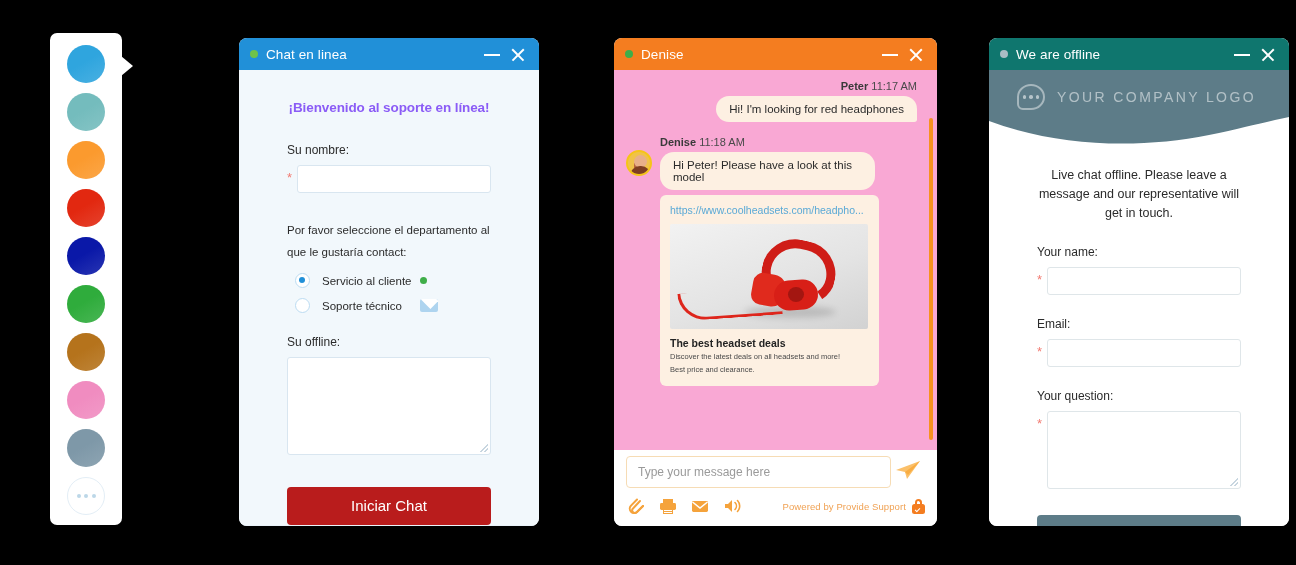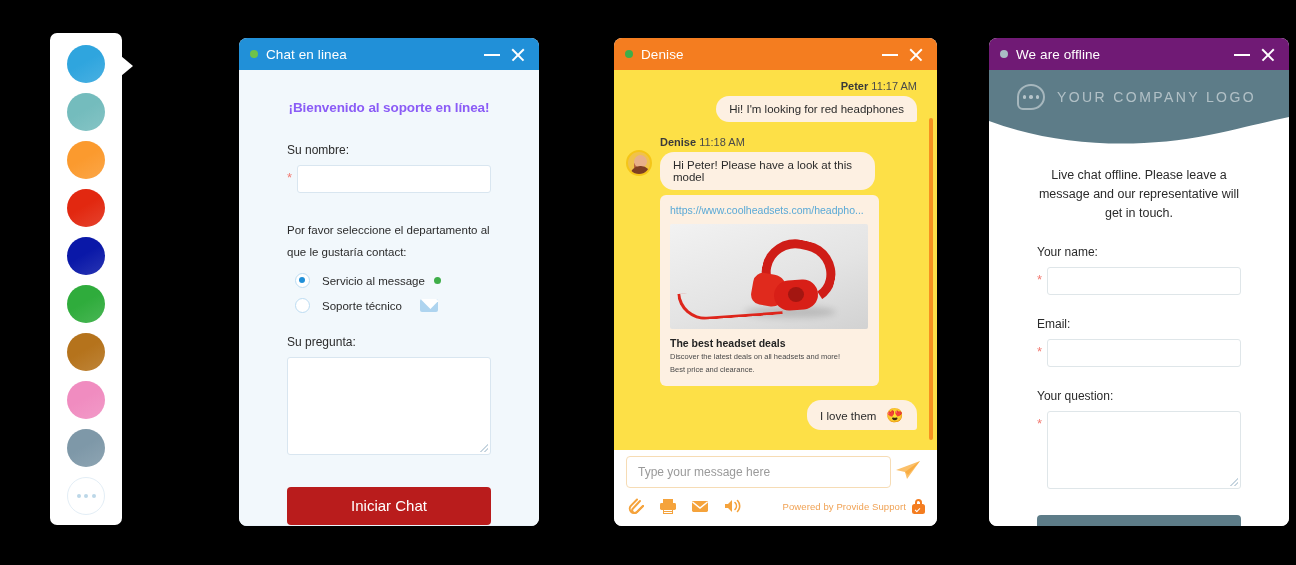--- a/index.html
+++ b/index.html
@@ -166,21 +166,21 @@
   }
   #win-prechat .primary-btn { background: #b91c1c; }
   #win-prechat .footer-bar { background: #eaf3fa; color: #8fb8d4; }
   #win-prechat .lock .body { background: #2190d8; }
   #win-prechat .lock .shackle { border-color: #2190d8; }
 
   
   #win-chat { left: 575px; top: 38px; width: 323px; height: 488px; }
   #win-chat .titlebar { background: #f47d20; }
   #win-chat .transcript {
-    flex: 1 1 auto; position: relative; background: #fde047;
+    flex: 1 1 auto; position: relative; background: #f9a8d4;
     padding: 10px 14px 6px 12px; overflow: hidden;
   }
   .msg-meta { font-size: 11px; color: #3a3a3a; margin-bottom: 4px; }
   .msg-meta .who { font-weight: 700; }
   .msg-meta .when { color: #4a4a4a; }
   .row-right { text-align: right; padding-right: 6px; }
   .bubble {
     display: inline-block; background: #fdf0e2; border-radius: 14px;
     padding: 7px 13px; font-size: 11.5px; color: #2b2b2b; max-width: 215px;
     text-align: left;
@@ -267,21 +267,21 @@
   .tools {
     flex: 0 0 auto; display: flex; align-items: center;
     padding: 8px 12px 0 12px; background: #ffffff;
   }
   .tool { width: 28px; height: 20px; margin-right: 4px; cursor: pointer; position: relative; }
   #win-chat .lock .body { background: #f47d20; }
   #win-chat .lock .shackle { border-color: #f47d20; }
 
   
   #win-offline { left: 950px; top: 38px; width: 300px; height: 488px; }
-  #win-offline .titlebar { background: #701a75; }
+  #win-offline .titlebar { background: #0f766e; }
   #win-offline .hero {
     flex: 0 0 auto; height: 78px; position: relative;
     background: #5d7c88; overflow: hidden;
   }
   .hero-inner { display: flex; align-items: center; padding: 14px 0 0 28px; }
   .logo-bubble {
     width: 28px; height: 26px; flex: 0 0 28px; margin-right: 12px;
     border: 2px solid rgba(255,255,255,0.45); border-radius: 50% 50% 50% 6px;
     display: flex; align-items: center; justify-content: center; gap: 3px;
   }
@@ -341,31 +341,31 @@
       <div class="fld-label">Su nombre:</div>
       <div class="fld-row">
         <span class="req">*</span>
         <div class="txtinput"></div>
       </div>
 
       <div class="dept-label">Por favor seleccione el departamento al que le gustaría contact:</div>
 
       <div class="radio-row">
         <span class="radio on"></span>
-        <span class="radio-lbl">Servicio al message</span>
+        <span class="radio-lbl">Servicio al cliente</span>
         <span class="dot-online"></span>
       </div>
 
       <div class="radio-row">
         <span class="radio"></span>
         <span class="radio-lbl">Soporte técnico</span>
         <span class="env-icon"></span>
       </div>
 
-      <div class="q-label">Su pregunta:</div>
+      <div class="q-label">Su offline:</div>
       <div class="txtarea">
         <span class="grip"></span>
       </div>
 
       <div class="primary-btn">Iniciar Chat</div>
     </div>
 
     <div class="footer-bar">
       <span class="footer-txt">Powered by Provide Support</span>
       <span class="lock">
@@ -418,26 +418,20 @@
               <span class="hp-cord"></span>
             </div>
             <div class="card-title">The best headset deals</div>
             <div class="card-desc">Discover the latest deals on all headsets and more!</div>
             <div class="card-desc">Best price and clearance.</div>
           </div>
         </div>
       </div>
 
       <div style="margin-top:14px">
-        <div class="row-right">
-          <span class="bubble right">
-            <span>I love them</span>
-            <span style="margin-left:7px;font-size:14px">😍</span>
-          </span>
-        </div>
       </div>
 
       <div class="scrollbar"></div>
     </div>
 
     <div class="compose">
       <div class="compose-input">
         <span>Type your message here</span>
       </div>
       <span class="send-icon">

